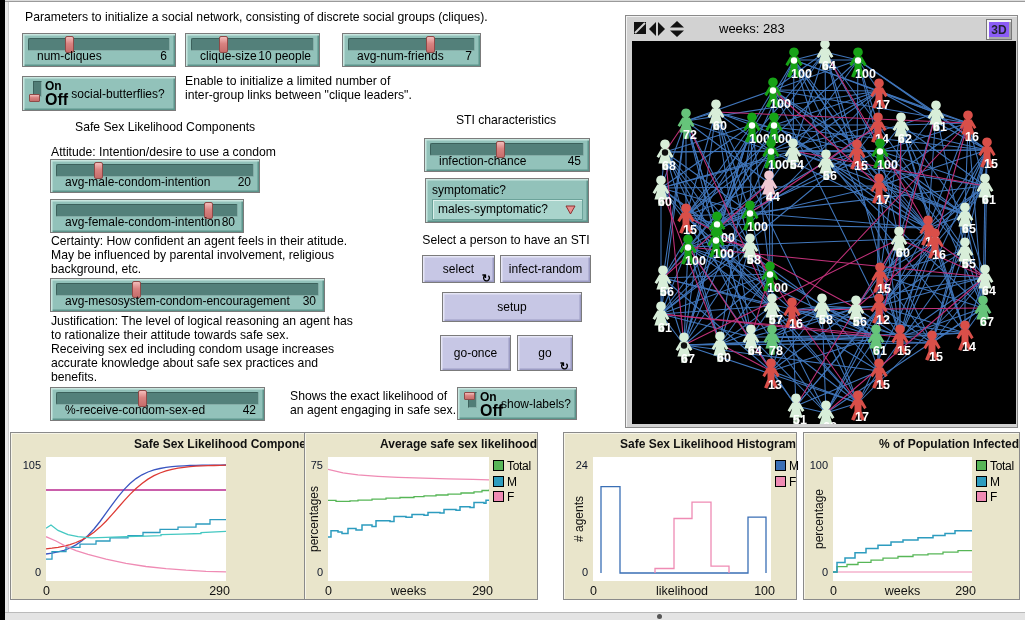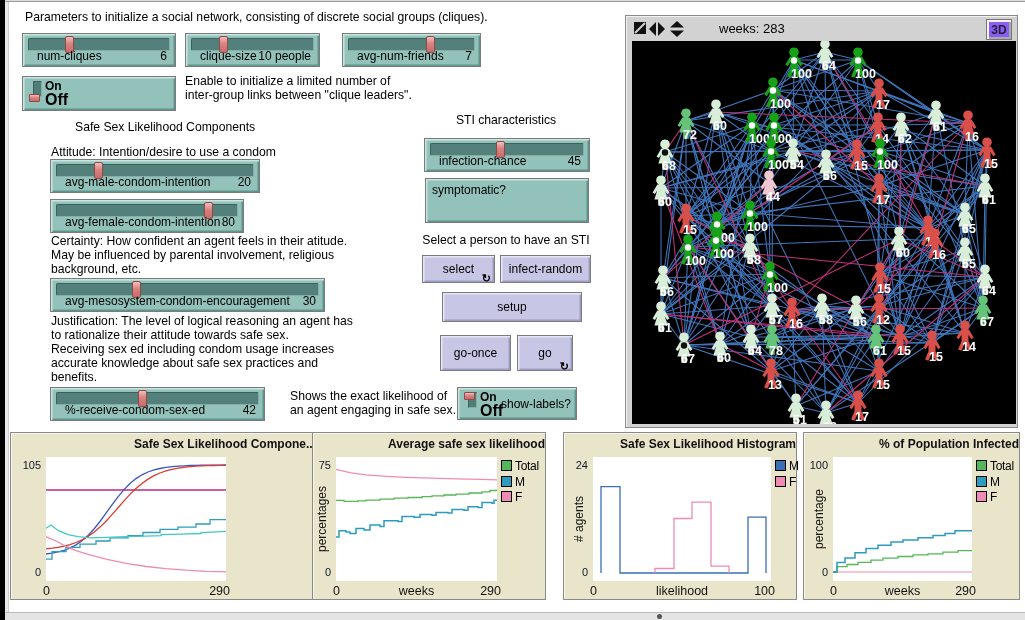--- a/index.html
+++ b/index.html
@@ -49,20 +49,21 @@
 <div class="tr" style="left:5px;right:5px"></div>
 <div class="hd" style="left:83px"></div>
 <div class="sn">avg-num-friends</div>
     <div class="sv">7</div>
   </div>
 <div class="sl" style="left:22px;top:76px;width:154px;height:35px">
 <div class="swch"></div>
 <div class="swk" style="top:17px"></div>
 <div class="swon">On</div>
     <div class="swoff">Off</div>
+<div class="swn">social-butterflies?</div>
   </div>
 <div class="nt" style="left:185px;top:74px;width:330px;text-align:left">Enable to initialize a limited number of
 inter-group links between "clique leaders".</div>
 <div class="nt" style="left:75px;top:120px;width:260px">Safe Sex Likelihood Components</div>
 <div class="nt" style="left:51px;top:145px;width:300px;text-align:left">Attitude: Intention/desire to use a condom</div>
 <div class="sl" style="left:50px;top:159px;width:210px;height:34px">
 <div class="tr" style="left:5px;right:5px"></div>
 <div class="hd" style="left:43px"></div>
 <div class="sn">avg-male-condom-intention</div>
     <div class="sv">20</div>
@@ -104,20 +105,26 @@
   </div>
 <div class="nt" style="left:422px;top:113px;width:168px;text-align:center">STI characteristics</div>
 <div class="sl" style="left:424px;top:138px;width:166px;height:34px">
 <div class="tr" style="left:5px;right:5px"></div>
 <div class="hd" style="left:71px"></div>
 <div class="sn">infection-chance</div>
     <div class="sv">45</div>
   </div>
 <div class="ch" style="left:425px;top:178px;width:164px;height:45px">
 <div style="position:absolute;left:6px;top:4px">symptomatic?</div>
+<div style="position:absolute;left:6px;top:20px;right:5px;height:21px;background:#a9d4cc;border:1px solid #6ca39a;box-shadow:inset 1px 1px 0 #dcf0eb">
+<div style="position:absolute;left:5px;top:2px">males-symptomatic?</div>
+<svg width="11" height="10" style="position:absolute;right:6px;top:5px">
+        <path d="M1 1 L10 1 L5.5 9 Z" fill="#e89090" stroke="#8c3030" stroke-width="1"></path>
+      </svg>
+</div>
   </div>
 <div class="nt" style="left:422px;top:233px;width:168px;text-align:center">Select a person to have an STI</div>
 <div class="bt" style="left:422px;top:255px;width:73px;height:28px;line-height:26px">select<span class="loop">↻</span></div>
 <div class="bt" style="left:500px;top:255px;width:91px;height:28px;line-height:26px">infect-random</div>
 <div class="bt" style="left:442px;top:292px;width:140px;height:30px;line-height:28px">setup</div>
 <div class="bt" style="left:440px;top:335px;width:71px;height:36px;line-height:34px">go-once</div>
 <div class="bt" style="left:517px;top:335px;width:56px;height:36px;line-height:34px">go<span class="loop">↻</span></div>
 <div class="abs" style="left:625px;top:15px;width:393px;height:413px;background:#d2d2d2;border:1px solid #8a8a8a;box-shadow:inset 1px 1px 0 #f2f2f2">
 <div class="abs" style="left:5px;top:3px;width:383px;height:20px">
 <svg width="56" height="16" style="position:absolute;left:2px;top:2px">
@@ -637,21 +644,21 @@
         <polyline points="0.0,71.2 5.0,68.0 12.0,73.4 22.0,77.6 32.0,79.7 45.0,80.8 60.0,80.3 80.0,79.7 100.0,79.2 115.0,78.7 115.0,77.6 135.0,77.1 155.0,76.5 155.0,75.5 180.0,74.4" fill="none" stroke="#45c8c2" stroke-width="1.3"></polyline>
         <polyline points="0.0,79.7 10.0,84.0 20.0,89.3 30.0,93.6 42.0,97.3 60.0,102.1 80.0,106.3 100.0,109.5 120.0,111.6 140.0,113.2 160.0,114.3 180.0,114.8" fill="none" stroke="#ef8bb4" stroke-width="1.3"></polyline>
       </svg></div>
 <div class="ylt" style="right:275px;top:26px">105</div>
 <div class="ylt" style="right:275px;top:133px">0</div>
 <div class="rot" style="left:14px"></div>
 <div class="xlb" style="left:32px;top:151px">0</div>
 <div class="xlb" style="left:35px;top:151px;width:180px;text-align:center"></div>
 <div class="xlb" style="left:189px;top:151px;width:30px;text-align:right">290</div>
   </div>
-<div class="pl" style="left:312px;top:432px;width:234px;height:168px">
+<div class="pl" style="left:304px;top:432px;width:234px;height:168px">
 <div class="plt">Average safe sex likelihood</div>
 <div class="pw" style="left:23px;top:24px;width:161px;height:124px"><svg width="161" height="124">
         <polyline points="0.0,12.3 15.0,15.8 30.0,17.9 50.0,19.3 70.0,20.3 95.0,21.2 120.0,21.9 145.0,22.4 161.0,22.9" fill="none" stroke="#ef8bb4" stroke-width="1.3"></polyline>
         <polyline points="0.0,43.3 0.0,43.3 8.0,43.3 8.0,44.3 22.0,44.3 22.0,43.9 30.0,43.9 30.0,43.1 44.0,43.1 44.0,42.2 58.0,42.2 58.0,41.2 72.0,41.2 72.0,40.5 86.0,40.5 86.0,39.7 96.0,39.7 96.0,38.8 108.0,38.8 108.0,38.0 120.0,38.0 120.0,37.1 133.0,37.1 133.0,36.0 146.0,36.0 146.0,34.9 154.0,34.9 154.0,33.5 161.0,33.5 161.0,32.6" fill="none" stroke="#57b657" stroke-width="1.3"></polyline>
         <polyline points="0.0,80.1 0.0,80.1 3.0,80.1 3.0,73.7 10.0,73.7 10.0,75.1 14.0,75.1 14.0,76.6 20.0,76.6 20.0,71.6 28.0,71.6 28.0,73.0 34.0,73.0 34.0,68.1 44.0,68.1 44.0,69.5 48.0,69.5 48.0,63.8 62.0,63.8 62.0,64.5 66.0,64.5 66.0,59.6 78.0,59.6 78.0,60.3 84.0,60.3 84.0,57.5 96.0,57.5 96.0,58.2 100.0,58.2 100.0,55.4 112.0,55.4 112.0,56.1 116.0,56.1 116.0,52.5 128.0,52.5 128.0,53.2 132.0,53.2 132.0,49.7 142.0,49.7 142.0,50.4 146.0,50.4 146.0,45.5 156.0,45.5 156.0,46.2 158.0,46.2 158.0,43.3 161.0,43.3 161.0,43.3" fill="none" stroke="#2d9cbf" stroke-width="1.5"></polyline>
       </svg></div>
 <div class="ylt" style="right:214px;top:26px">75</div>
 <div class="ylt" style="right:214px;top:133px">0</div>
 <div class="rot" style="left:2px">percentages</div>
 <div class="xlb" style="left:20px;top:151px">0</div>

